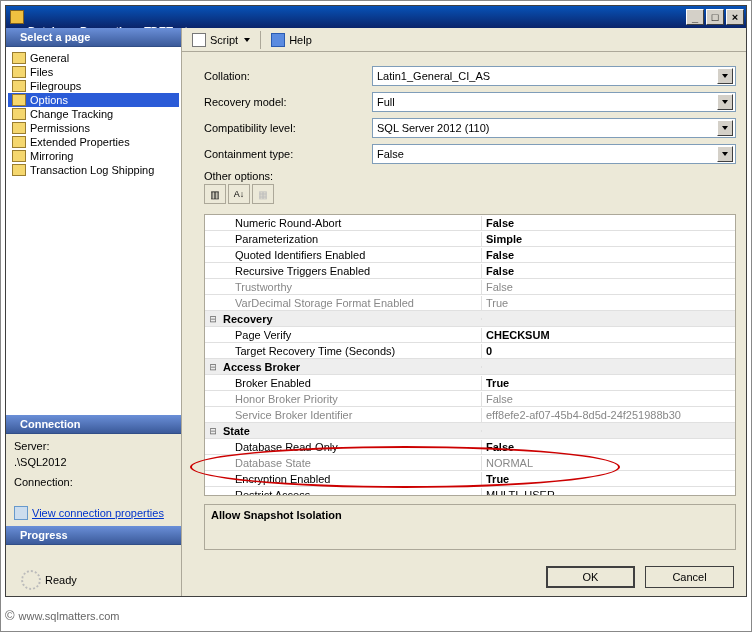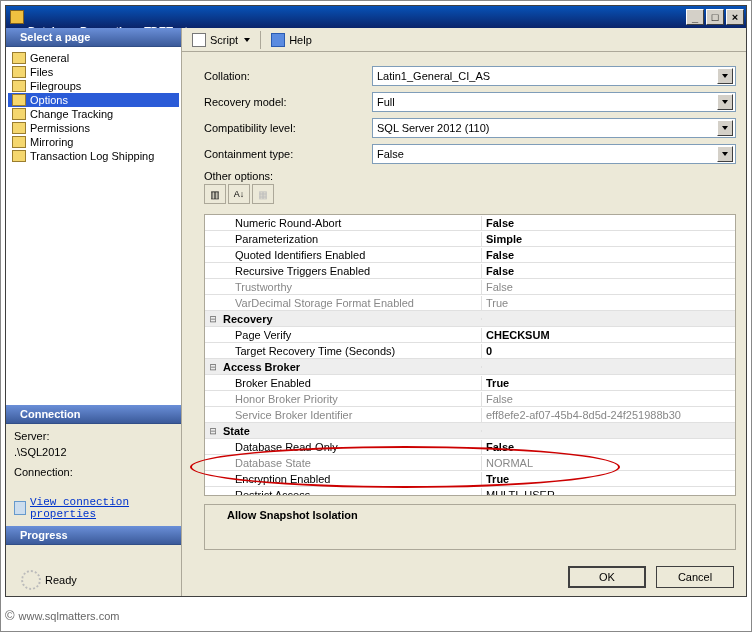--- a/index.html
+++ b/index.html
@@ -11,21 +11,21 @@
 .titlebar .title { flex: 1; margin-top: 28px; }
 .titlebar .wbtn { width: 18px; height: 16px; background: #d4d0c8; border: 1px solid #fff; border-right-color:#404040; border-bottom-color:#404040; margin-left: 2px; display:flex; align-items:center; justify-content:center; color:#000; }
 .body { flex: 1; display: flex; min-height: 0; }
 .left { width: 176px; border-right: 1px solid #aca899; display: flex; flex-direction: column; }
 .panel-h { background: linear-gradient(#6a8fd8, #3b5a9a); color: #fff; padding: 3px 14px; font-weight: bold; border-bottom: 1px solid #314e87; }
 .panel-body { background: #fff; padding: 4px 2px; overflow: auto; }
 .nav-item { display: flex; align-items: center; padding: 1px 4px; cursor: pointer; }
 .nav-item.sel { background: #2a5bd7; color: #fff; }
 .nav-item .nicn { width: 14px; height: 12px; background: #f5d76e; border: 1px solid #9a7d2e; margin-right: 4px; }
 .conn-body { background: #ece9d8; padding: 6px 8px; font-size: 11px; }
-.conn-body a { color: #0033cc; font-family: Liberation Mono, monospace; }
+.conn-body a { color: #0033cc; }
 .conn-body .srv { margin: 4px 0 8px 0; }
 .prog-body { background: #ece9d8; padding: 6px 15px; display:flex; align-items:center; gap:4px;margin-top:19px; }
 .spinner { width:20px; height:20px; border:2px dotted #bbb; border-radius:50%; }
 .right { flex: 1; display: flex; flex-direction: column; min-width: 0; }
 .toolbar { background: #ece9d8; border-bottom: 1px solid #aca899; height: 26px; display: flex; align-items: center; padding: 0 6px; gap: 4px; }
 .tbtn { display:flex; align-items:center; gap:4px; padding:2px 4px; }
 .tbtn .ticn { width:14px; height:14px; background:#fff; border:1px solid #777; }
 .tbtn .drop { width:0; height:0; border-left:3px solid transparent; border-right:3px solid transparent; border-top:4px solid #000; margin-left:2px;}
 .sep { width:1px; height:18px; background:#aca899; margin:0 2px; }
 .form { padding: 14px 10px 6px 22px; }
@@ -41,24 +41,24 @@
 .grid-wrap { margin: 0 10px 8px 22px; border:1px solid #aca899; background:#fff; height: 300px; overflow-y:auto; overflow-x:hidden; position:relative; }
 .grow { display:flex; border-bottom:1px solid #e0e0e0; min-height:16px; align-items:center; }
 .gcell-exp { width:14px; text-align:center; color:#666; font-size:9px; padding-left:2px;}
 .gcell-name { flex: 0 0 262px; padding:1px 4px; white-space:nowrap; overflow:hidden; }
 .gcell-val { flex:1; padding:1px 4px; white-space:nowrap; overflow:hidden; border-left:1px solid #e0e0e0;}
 .grow.cat .gcell-name { font-weight:bold; }
 .grow.cat { background:#eeeeee; }
 .grow.ro .gcell-name, .grow.ro .gcell-val { color:#888; }
 .grow .indent { padding-left:16px; }
 .ellipse { position:absolute; border:2px solid #c00; border-radius:50%; width:430px; height:42px; pointer-events:none; left:184px; top:440px; }
-.desc { margin:0 10px 8px 22px; border:1px solid #aca899; background:#ece9d8; height:48px; padding:4px 22px; }
+.desc { margin:0 10px 8px 22px; border:1px solid #aca899; background:#ece9d8; height:48px; padding:4px 6px; }
 .desc .dt { font-weight:bold; }
 .btnbar { display:flex; justify-content:flex-end; gap:10px; padding:8px 12px; }
-.btn { width:78px; height:22px; border:1px solid #404040; background:#ece9d8; display:flex; align-items:center; justify-content:center; }
+.btn { width:89px; height:22px; border:1px solid #404040; background:#ece9d8; display:flex; align-items:center; justify-content:center; }
 .btn.def { border:2px solid #404040; }
 .footer { position:absolute; left:4px; bottom:8px; color:#666; font-size:11px; display:flex; align-items:center; gap:4px;}
 .footer .c { font-size:13px; }
 .left .flex-spacer { flex:1; background:#fff; min-height:20px;}
 </style>
 </head>
 <body>
 
 <div class="outer">
 <div class="window">
@@ -92,20 +92,24 @@
             <div class="nav-item">
               <span class="nicn"></span>
               <span>Change Tracking</span>
             </div>
             <div class="nav-item">
               <span class="nicn"></span>
               <span>Permissions</span>
             </div>
             <div class="nav-item">
               <span class="nicn"></span>
+              <span>Extended Properties</span>
+            </div>
+            <div class="nav-item">
+              <span class="nicn"></span>
               <span>Mirroring</span>
             </div>
             <div class="nav-item">
               <span class="nicn"></span>
               <span>Transaction Log Shipping</span>
             </div>
           </div>
       <div class="flex-spacer"></div>
       <div class="panel-h">Connection</div>
       <div class="conn-body">

